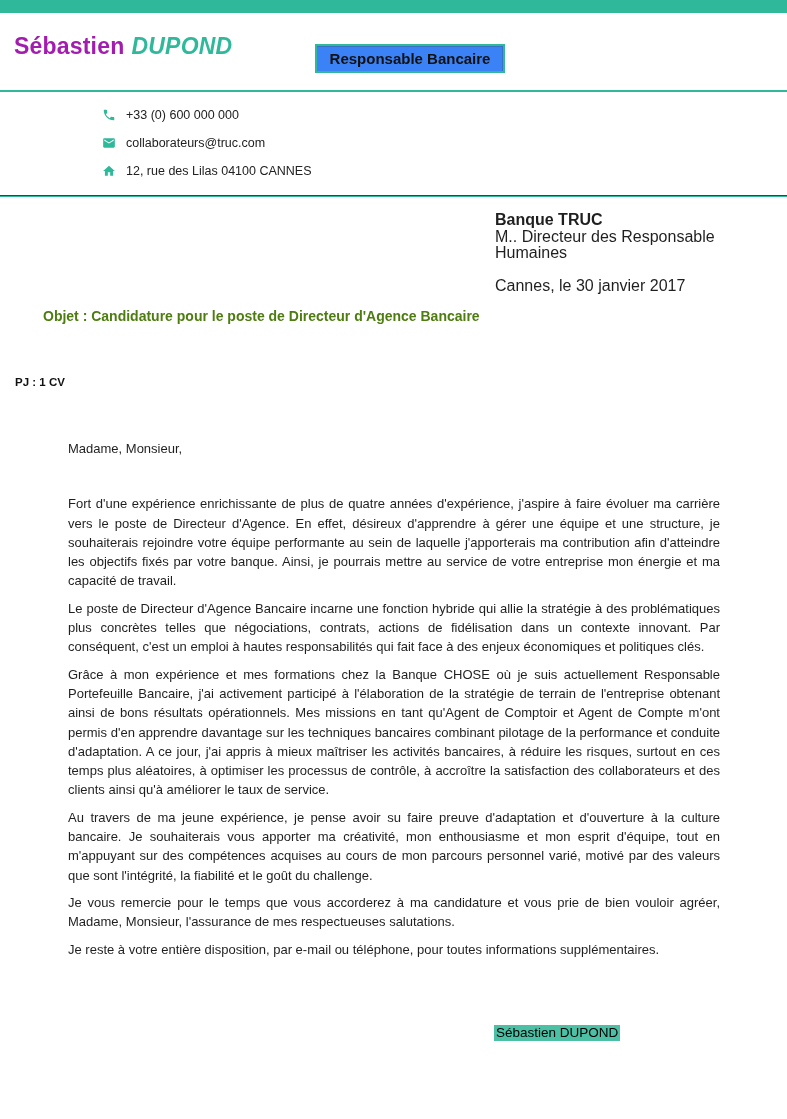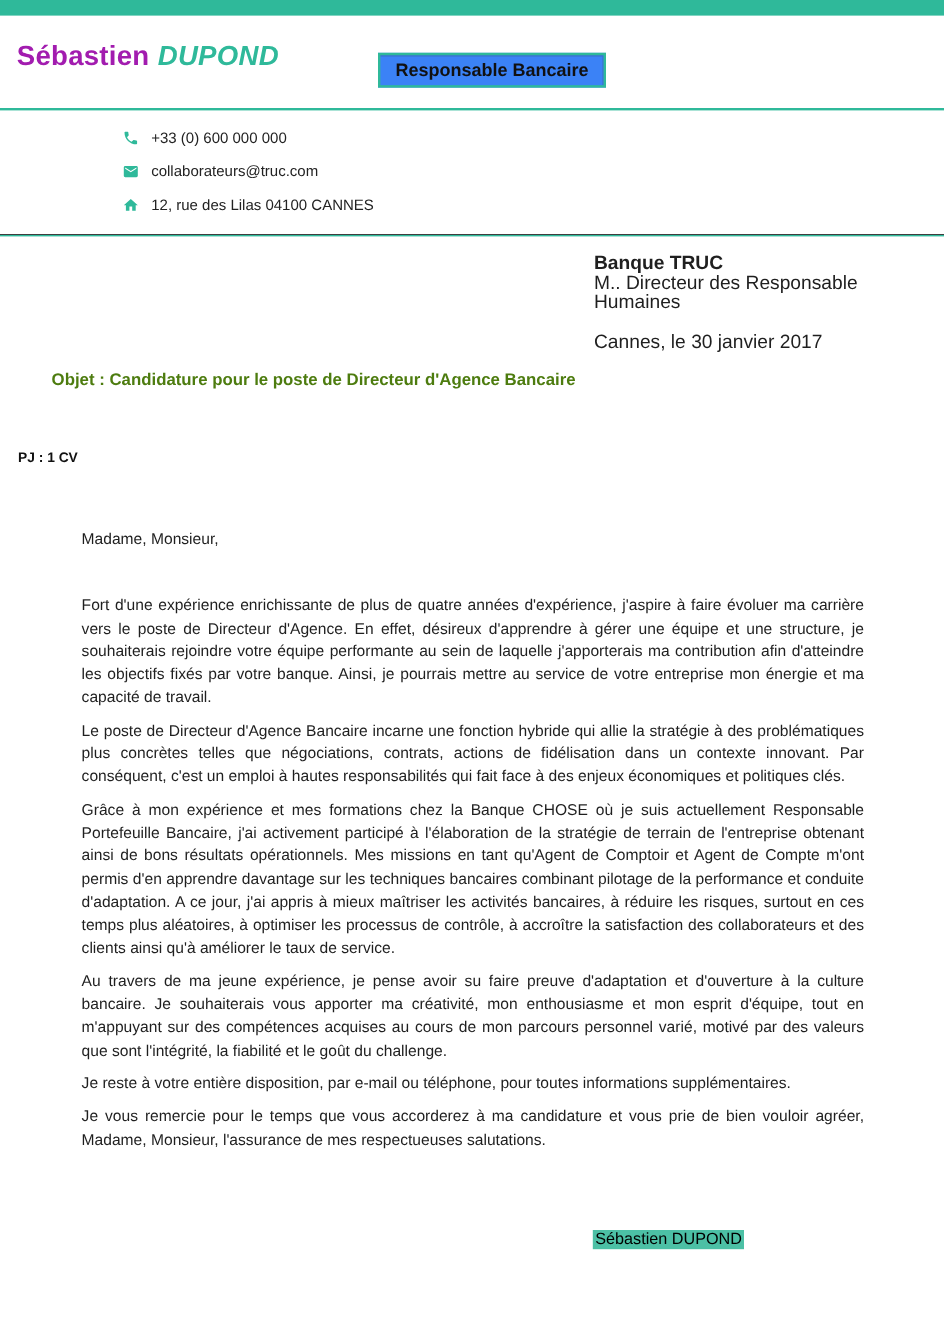--- a/index.html
+++ b/index.html
@@ -103,18 +103,18 @@
 
 <div class="subject-line">Objet : Candidature pour le poste de Directeur d'Agence Bancaire</div>
 <div class="attachments-line">PJ : 1 CV</div>
 
 <div class="letter-body">
   <p class="salutation">Madame, Monsieur,</p>
   <p class="para">Fort d'une expérience enrichissante de plus de quatre années d'expérience, j'aspire à faire évoluer ma carrière vers le poste de Directeur d'Agence. En effet, désireux d'apprendre à gérer une équipe et une structure, je souhaiterais rejoindre votre équipe performante au sein de laquelle j'apporterais ma contribution afin d'atteindre les objectifs fixés par votre banque. Ainsi, je pourrais mettre au service de votre entreprise mon énergie et ma capacité de travail.</p>
   <p class="para">Le poste de Directeur d'Agence Bancaire incarne une fonction hybride qui allie la stratégie à des problématiques plus concrètes telles que négociations, contrats, actions de fidélisation dans un contexte innovant. Par conséquent, c'est un emploi à hautes responsabilités qui fait face à des enjeux économiques et politiques clés.</p>
   <p class="para">Grâce à mon expérience et mes formations chez la Banque CHOSE où je suis actuellement Responsable Portefeuille Bancaire, j'ai activement participé à l'élaboration de la stratégie de terrain de l'entreprise obtenant ainsi de bons résultats opérationnels. Mes missions en tant qu'Agent de Comptoir et Agent de Compte m'ont permis d'en apprendre davantage sur les techniques bancaires combinant pilotage de la performance et conduite d'adaptation. A ce jour, j'ai appris à mieux maîtriser les activités bancaires, à réduire les risques, surtout en ces temps plus aléatoires, à optimiser les processus de contrôle, à accroître la satisfaction des collaborateurs et des clients ainsi qu'à améliorer le taux de service.</p>
   <p class="para">Au travers de ma jeune expérience, je pense avoir su faire preuve d'adaptation et d'ouverture à la culture bancaire. Je souhaiterais vous apporter ma créativité, mon enthousiasme et mon esprit d'équipe, tout en m'appuyant sur des compétences acquises au cours de mon parcours personnel varié, motivé par des valeurs que sont l'intégrité, la fiabilité et le goût du challenge.</p>
+  <p class="para">Je vous remercie pour le temps que vous accorderez à ma candidature et vous prie de bien vouloir agréer, Madame, Monsieur, l'assurance de mes respectueuses salutations.</p>
   <p class="para">Je reste à votre entière disposition, par e-mail ou téléphone, pour toutes informations supplémentaires.</p>
-  <p class="para">Je vous remercie pour le temps que vous accorderez à ma candidature et vous prie de bien vouloir agréer, Madame, Monsieur, l'assurance de mes respectueuses salutations.</p>
   <div class="signature-wrap">
     <span class="signature">Sébastien DUPOND</span>
   </div>
 </div>
 
 </body></html>

